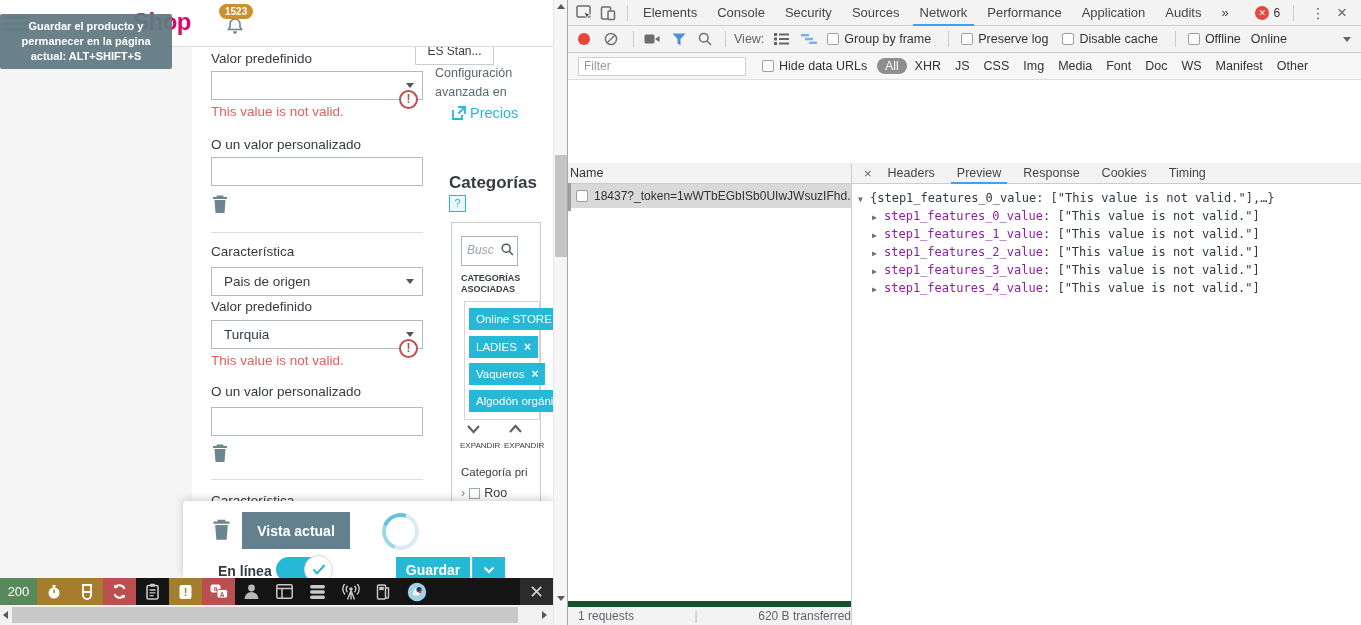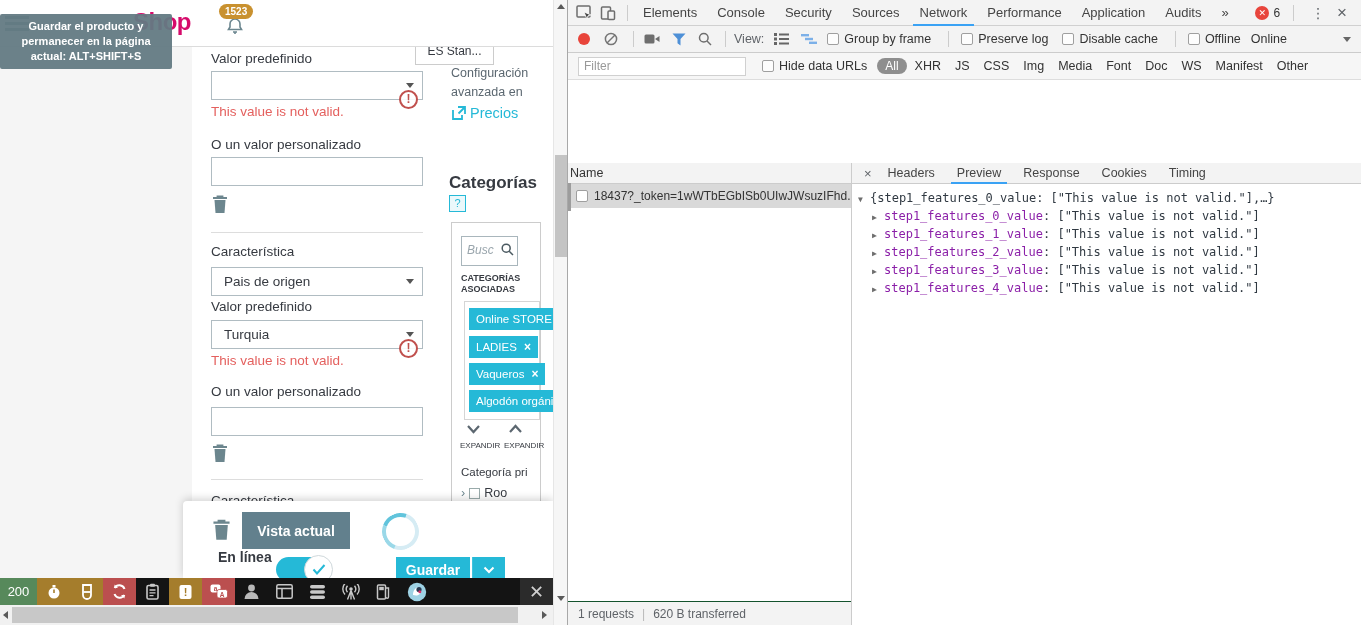--- a/index.html
+++ b/index.html
@@ -33,21 +33,21 @@
   .finput { padding:0 8px; font-family:"Liberation Sans",sans-serif; }
   .err-ico { position:absolute; width:19px; height:19px; border:2px solid #c0504d; border-radius:50%;
              color:#c0504d; font-size:12px; font-weight:bold; text-align:center; line-height:15px;
              background:rgba(255,255,255,0.9); z-index:3; }
   .err-txt { position:absolute; left:211px; font-size:13.5px; color:#e4605e; }
   .trash { position:absolute; left:212px; }
   .hr { position:absolute; left:211px; width:212px; border-top:1px solid #ddd; }
 
   .es-btn { position:absolute; left:415px; top:-9px; width:79px; height:27px; border:1px solid #ccc;
             background:#fff; font-size:12px; color:#363a41; text-align:center; padding-top:5px; z-index:1; }
-  .cfg-txt { position:absolute; left:451px; top:17px; width:95px; font-size:12.5px; color:#5b6770; line-height:19px; }
+  .cfg-txt { position:absolute; left:435px; top:17px; width:95px; font-size:12.5px; color:#5b6770; line-height:19px; }
   .precios { position:absolute; left:452px; top:58px; display:flex; align-items:center; gap:4px;
              color:#25b9d7; font-size:14.5px; }
   .cat-title { position:absolute; left:449px; top:126px; font-size:17px; font-weight:bold; color:#363a41; }
   .help-badge { position:absolute; left:449px; top:148px; width:17px; height:17px; border:1px solid #25b9d7;
                 color:#25b9d7; background:#eaf8fb; font-size:11px; text-align:center; line-height:15px; }
   .cat-panel { position:absolute; left:451px; top:175px; width:90px; height:383px; border:1px solid #ccc; background:#fff; }
   .cat-search { position:absolute; left:461px; top:189px; width:57px; height:30px; border:1px solid #a9b6bc;
                 background:#fff; z-index:2; }
   .cat-search input { width:36px; height:26px; border:0; outline:none; font-size:12px; font-style:italic;
                       color:#363a41; padding-left:5px; font-family:"Liberation Sans",sans-serif; }
@@ -65,21 +65,21 @@
               font-size:12.5px; color:#363a41; }
   .mini-cb { width:11px; height:11px; border:1px solid #9aa; background:#fff; display:inline-block; }
 
   
   .sticky { position:absolute; left:183px; top:501px; width:370px; height:77px; background:#fff; z-index:30;
             box-shadow:0 -2px 8px rgba(0,0,0,0.18); border-radius:4px 0 0 0; }
   .btn-preview { position:absolute; left:59px; top:11px; width:108px; height:37px; background:#62808d; color:#fff;
                  font-size:14px; font-weight:bold; border:0; }
   .spinner { position:absolute; left:199px; top:12px; width:37px; height:37px; border-radius:50%;
              border:4px solid #d6ecf4; border-top-color:#61c4dc; border-left-color:#9ad8e8; transform:rotate(-25deg); }
-  .online-lbl { position:absolute; left:35px; top:48px; font-size:14px; font-weight:bold; color:#363a41;text-align:center; }
+  .online-lbl { position:absolute; left:35px; top:62px; font-size:14px; font-weight:bold; color:#363a41;text-align:center; }
   .toggle { position:absolute; left:93px; top:56px; width:54px; height:25px; background:#25b9d7; border-radius:13px; }
   .knob { position:absolute; right:-3px; top:-2px; width:29px; height:29px; background:#fff; border:1px solid #cfd8db;
           border-radius:50%; display:flex; align-items:center; justify-content:center; }
   .btn-save { position:absolute; left:213px; top:56px; width:74px; height:26px; background:#25b9d7; color:#fff;
               font-size:14px; font-weight:bold; border:0; }
   .btn-save-caret { position:absolute; left:289px; top:56px; width:33px; height:26px; background:#25b9d7;
                     border:0; border-left:1px solid #3fc3de; color:#fff; font-size:12px; }
 
   
   .taskbar { position:absolute; left:0; top:578px; width:553px; height:27px; background:#141414; z-index:40;
@@ -124,22 +124,22 @@
   .tl-bar { position:absolute; left:3px; right:6px; top:19px; height:3px; background:#39a94c; }
   .tl-orange { position:absolute; left:0; top:0; width:8px; height:3px; background:#e8a33c; }
   .dt-main { position:absolute; left:0; top:163px; right:0; bottom:0; display:flex; }
   .dt-left { position:relative; width:284px; border-right:1px solid #ccc; background:#fff; flex:none; }
   .name-hdr { height:21px; background:#f3f3f3; border-bottom:1px solid #ccc; font-size:12.5px; color:#333;
               display:flex; align-items:center; padding-left:2px; }
   .req-row { height:24px; background:#d9d9d9; display:flex; align-items:center; padding-left:8px; gap:6px;
              font-size:12px; color:#333; }
   .req-row .nm { white-space:nowrap; overflow:hidden; }
   .scroll-artifact { position:absolute; left:0; top:20px; width:3px; height:28px; background:#9c9c9c; z-index:2; }
-  .dt-status { position:absolute; left:0; bottom:0; width:283px; height:24px; background:#f3f3f3; border-top:1px solid #14532d;
-               display:flex; align-items:center; padding-left:10px; gap:8px; font-size:12px; color:#5f6368; }
+  .dt-status { position:absolute; left:0; bottom:0; width:283px; height:24px; background:#f3f3f3; border-top:6px solid #14532d;
+               display:flex; align-items:center; padding-left:10px; gap:8px; font-size:12px; color:#5f6368;justify-content:space-between; }
   .dt-status .sep { color:#b8b8b8; }
   .dt-right { flex:1; background:#fff; }
   .prev-tabs { height:21px; background:#f3f3f3; border-bottom:1px solid #ccc; display:flex; align-items:center; padding-left:12px; }
   .ptab { height:21px; display:flex; align-items:center; padding:0 6px; margin-right:10px; font-size:12.5px; color:#454545; }
   .ptab.active { border-bottom:2px solid #3aa2f4; padding-top:2px; }
   .pclose { color:#5f6368; font-size:13px; margin-right:10px; }
   .prev-body { padding:6px 0 0 6px; font-family:"DejaVu Sans Mono", monospace; font-size:12px; line-height:16px; color:#303942; }
   .jrow { white-space:nowrap; }
   .jarrow { display:inline-block; width:12px; font-size:8px; color:#6e6e6e; }
   .jkey { color:#8b1fa8; }

